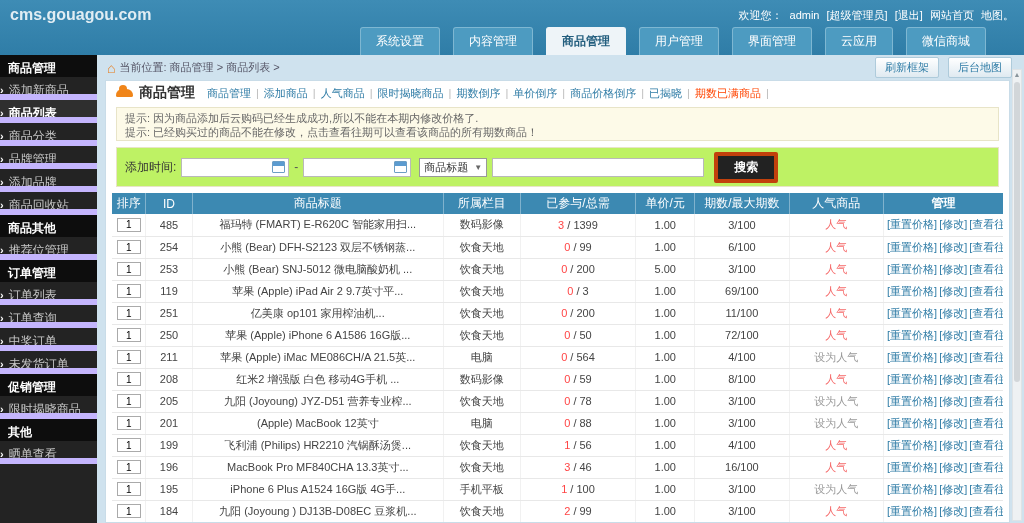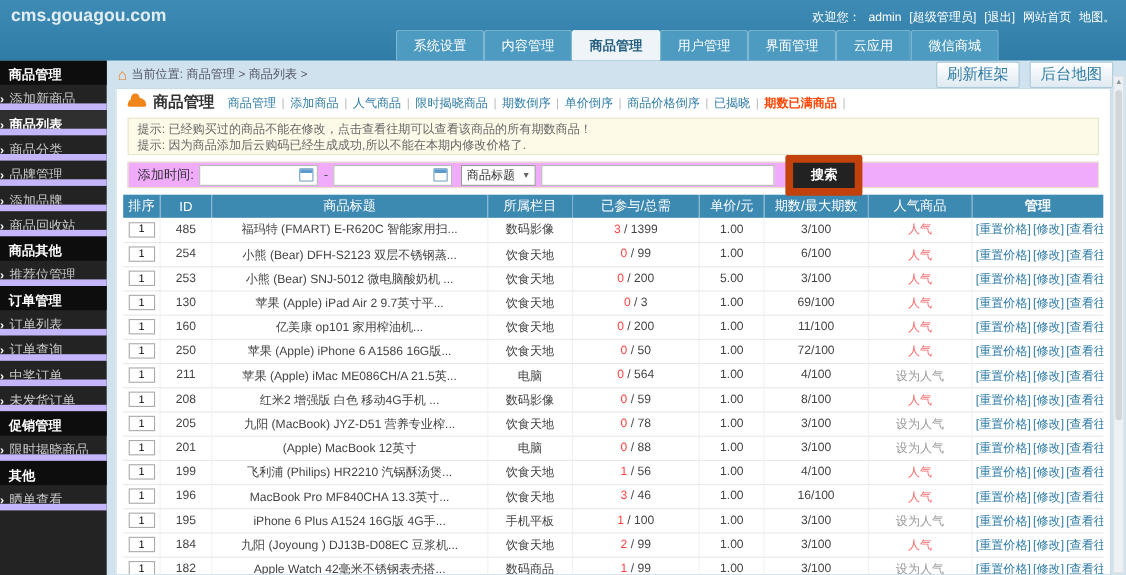--- a/index.html
+++ b/index.html
@@ -8,68 +8,68 @@
 
   
   .hdr { position:relative; height:55px; background:linear-gradient(180deg,#3e8cb5,#2f7da7); }
   .brand { position:absolute; left:10px; top:5px; color:#fff; }
   .brand-title { font-size:18px; font-weight:bold; letter-spacing:1px; }
   .brand-sub { font-size:16px; font-weight:bold; opacity:.85; margin-top:1px; }
   .welcome { position:absolute; right:10px; top:8px; color:#fff; font-size:11px; }
   .welcome span,.welcome a { margin-left:4px; color:#fff; text-decoration:none; cursor:default; }
   .welcome a { cursor:pointer; }
   .tabs { position:absolute; left:360px; bottom:0; white-space:nowrap; }
-  .tab { display:inline-block; padding:5px 15px 5px; margin-right:0; font-size:12px; color:#fff;
+  .tab { display:inline-block; padding:5px 15px 5px; margin-right:13px; font-size:12px; color:#fff;
          background:#4d9bc1; border:1px solid rgba(255,255,255,.28); border-bottom:none;
          border-radius:3px 3px 0 0; cursor:pointer; }
   .tab.active { background:#eef4f8; color:#235e7e; font-weight:bold; border-color:#eef4f8; }
 
   
   .content { display:flex; height:468px; }
   .sidebar { width:97px; background:#232323; flex:none; }
   .sec-hd { background:#0d0d0d; color:#fff; font-weight:bold; font-size:12px; padding:5px 8px; height:22px; }
   .side-item { color:#c9c9c9; font-size:12px; padding:5px 6px 5px 0; height:23px; border-bottom:6px solid #c4b5fd; cursor:pointer; white-space:nowrap; overflow:hidden; }
   .side-item .arr { color:#fff; font-weight:bold; margin-right:5px; font-size:11px; }
   .side-item.active { color:#fff; font-weight:bold; background:#2f2f2f; }
   .main { flex:1; position:relative; overflow:hidden; }
 
   
   .crumb { height:25px; display:flex; align-items:center; padding:0 12px 0 10px; color:#556; font-size:11px; }
   .home-ic { color:#e87e1e; font-size:14px; font-weight:bold; margin-right:4px; line-height:1; }
   .crumb-btns { margin-left:auto; }
-  .crumb-btns button { font-size:14px; color:#2f7ca6; background:linear-gradient(180deg,#ffffff,#dfeaf1);
+  .crumb-btns button { font-size:11px; color:#2f7ca6; background:linear-gradient(180deg,#ffffff,#dfeaf1);
         border:1px solid #aecbdb; border-radius:2px; padding:2px 9px; margin-left:6px; cursor:pointer;
         font-family:inherit; }
 
   
   .panel { background:#fff; border:1px solid #c9dce8; margin:0 14px 0 8px; height:443px; overflow:hidden; }
   .module-head { display:flex; align-items:center; padding:4px 10px; height:24px; }
   .cloud { position:relative; width:17px; height:8px; background:#f08519; border-radius:8px 8px 2px 2px; margin-right:6px; }
   .cloud::before { content:""; position:absolute; left:3px; top:-4px; width:8px; height:8px; background:#f08519; border-radius:50%; }
   .module-title { font-size:14px; font-weight:bold; color:#333; margin-right:12px; }
   .mlinks { font-size:11px; }
   .mlink { color:#2f7ca6; text-decoration:none; cursor:pointer; }
-  .mlink.hl { color:#ff4400;font-weight:bold; }
+  .mlink.hl { color:#ff4400; }
   .msep { color:#bbb; margin:0 5px; }
 
   .notice { margin:2px 10px 0; background:#fdfaе8; background:#fdfae8; border:1px solid #e8e4c8; padding:3px 8px; height:34px; }
   .notice div { font-size:11px; color:#666; line-height:14px; }
 
-  .search { margin:6px 10px 0; background:#f0abfc; border:1px solid #e8e4c8; padding:5px 8px; height:24px;
+  .search { margin:6px 10px 0; background:#bef264; border:1px solid #e8e4c8; padding:5px 8px; height:40px;
             display:flex; align-items:center; }
   .search .lbl { font-size:12px; color:#333; margin-right:5px; }
   .d-input { width:108px; height:19px; background:#fff; border:1px solid #b9b9b9; display:inline-flex;
              align-items:center; justify-content:flex-end; padding:0 3px; cursor:text; }
   .cal { width:13px; height:12px; border:1px solid #6d9ec4; background:linear-gradient(180deg,#5b9bd0 35%,#fff 35%); border-radius:1px; }
   .dash { margin:0 5px; color:#555; }
   .sel { height:19px; border:1px solid #999; background:#fff; font-size:11px; color:#333;
          display:inline-flex; align-items:center; padding:0 4px; margin:0 5px 0 8px; cursor:pointer; }
   .sel .arrw { font-size:8px; color:#666; margin-left:6px; }
   .k-input { width:212px; height:19px; background:#fff; border:1px solid #b9b9b9; cursor:text; }
-  .search-btn { margin-left:10px; background:#222; color:#fff; border:7px solid #c2410c; font-size:12px;
+  .search-btn { margin-left:10px; background:#222; color:#fff; border:4px solid #c2410c; font-size:12px;
                 font-weight:bold; padding:3px 16px; border-radius:2px; cursor:pointer; font-family:inherit; }
 
   
   table { width:calc(100% - 12px); margin:6px 6px 0; border-collapse:collapse; table-layout:fixed; }
   thead th { background:#3c89b2; color:#fff; font-size:12px; font-weight:normal; height:19px;
              padding:2px 2px; border-right:1px solid rgba(255,255,255,.35); }
   thead th:last-child { border-right:none;font-weight:bold; }
   tbody td { font-size:11px; color:#444; text-align:center; height:22px; padding:2px 2px;
              border-bottom:1px solid #e8e8e8; border-right:1px solid #f1f1f1; overflow:hidden; white-space:nowrap; }
   tbody td:last-child { border-right:none; }
@@ -136,22 +136,22 @@
     </div>
 
     <div class="panel">
       <div class="module-head">
         <span class="cloud"></span>
         <span class="module-title">商品管理</span>
         <span class="mlinks" id="mlinks"><a class="mlink">商品管理</a><span class="msep">|</span><a class="mlink">添加商品</a><span class="msep">|</span><a class="mlink">人气商品</a><span class="msep">|</span><a class="mlink">限时揭晓商品</a><span class="msep">|</span><a class="mlink">期数倒序</a><span class="msep">|</span><a class="mlink">单价倒序</a><span class="msep">|</span><a class="mlink">商品价格倒序</a><span class="msep">|</span><a class="mlink">已揭晓</a><span class="msep">|</span><a class="mlink hl">期数已满商品</a><span class="msep">|</span></span>
       </div>
 
       <div class="notice" id="notices">
+          <div>提示: 因为商品添加后云购码已经生成成功,所以不能在本期内修改价格了.</div>
           <div>提示: 已经购买过的商品不能在修改，点击查看往期可以查看该商品的所有期数商品！</div>
-          <div>提示: 因为商品添加后云购码已经生成成功,所以不能在本期内修改价格了.</div>
         </div>
 
       <div class="search">
         <span class="lbl">添加时间:</span>
         <span class="d-input">
             <i class="cal"></i>
           </span>
         <span class="dash">-</span>
         <span class="d-input">
             <i class="cal"></i>
@@ -218,32 +218,32 @@
               <td>小熊 (Bear) SNJ-5012 微电脑酸奶机 ...</td>
               <td>饮食天地</td>
               <td><span class="red">0</span><span> / </span><span>200</span></td>
               <td>5.00</td>
               <td>3/100</td>
               <td><span class="hot">人气</span></td>
               <td><a class="act">[重置价格]</a><a class="act">[修改]</a><a class="act">[查看往期]</a></td>
             </tr>
             <tr>
               <td><input class="sort-in" value="1" style=""></td>
-              <td>130</td>
+              <td>119</td>
               <td>苹果 (Apple) iPad Air 2 9.7英寸平...</td>
               <td>饮食天地</td>
               <td><span class="red">0</span><span> / </span><span>3</span></td>
               <td>1.00</td>
               <td>69/100</td>
               <td><span class="hot">人气</span></td>
               <td><a class="act">[重置价格]</a><a class="act">[修改]</a><a class="act">[查看往期]</a></td>
             </tr>
             <tr>
               <td><input class="sort-in" value="1" style=""></td>
-              <td>160</td>
+              <td>251</td>
               <td>亿美康 op101 家用榨油机...</td>
               <td>饮食天地</td>
               <td><span class="red">0</span><span> / </span><span>200</span></td>
               <td>1.00</td>
               <td>11/100</td>
               <td><span class="hot">人气</span></td>
               <td><a class="act">[重置价格]</a><a class="act">[修改]</a><a class="act">[查看往期]</a></td>
             </tr>
             <tr>
               <td><input class="sort-in" value="1" style=""></td>
@@ -274,21 +274,21 @@
               <td>数码影像</td>
               <td><span class="red">0</span><span> / </span><span>59</span></td>
               <td>1.00</td>
               <td>8/100</td>
               <td><span class="hot">人气</span></td>
               <td><a class="act">[重置价格]</a><a class="act">[修改]</a><a class="act">[查看往期]</a></td>
             </tr>
             <tr>
               <td><input class="sort-in" value="1" style=""></td>
               <td>205</td>
-              <td>九阳 (MacBook) JYZ-D51 营养专业榨...</td>
+              <td>九阳 (Joyoung) JYZ-D51 营养专业榨...</td>
               <td>饮食天地</td>
               <td><span class="red">0</span><span> / </span><span>78</span></td>
               <td>1.00</td>
               <td>3/100</td>
               <td><span class="nothot">设为人气</span></td>
               <td><a class="act">[重置价格]</a><a class="act">[修改]</a><a class="act">[查看往期]</a></td>
             </tr>
             <tr>
               <td><input class="sort-in" value="1" style=""></td>
               <td>201</td>

